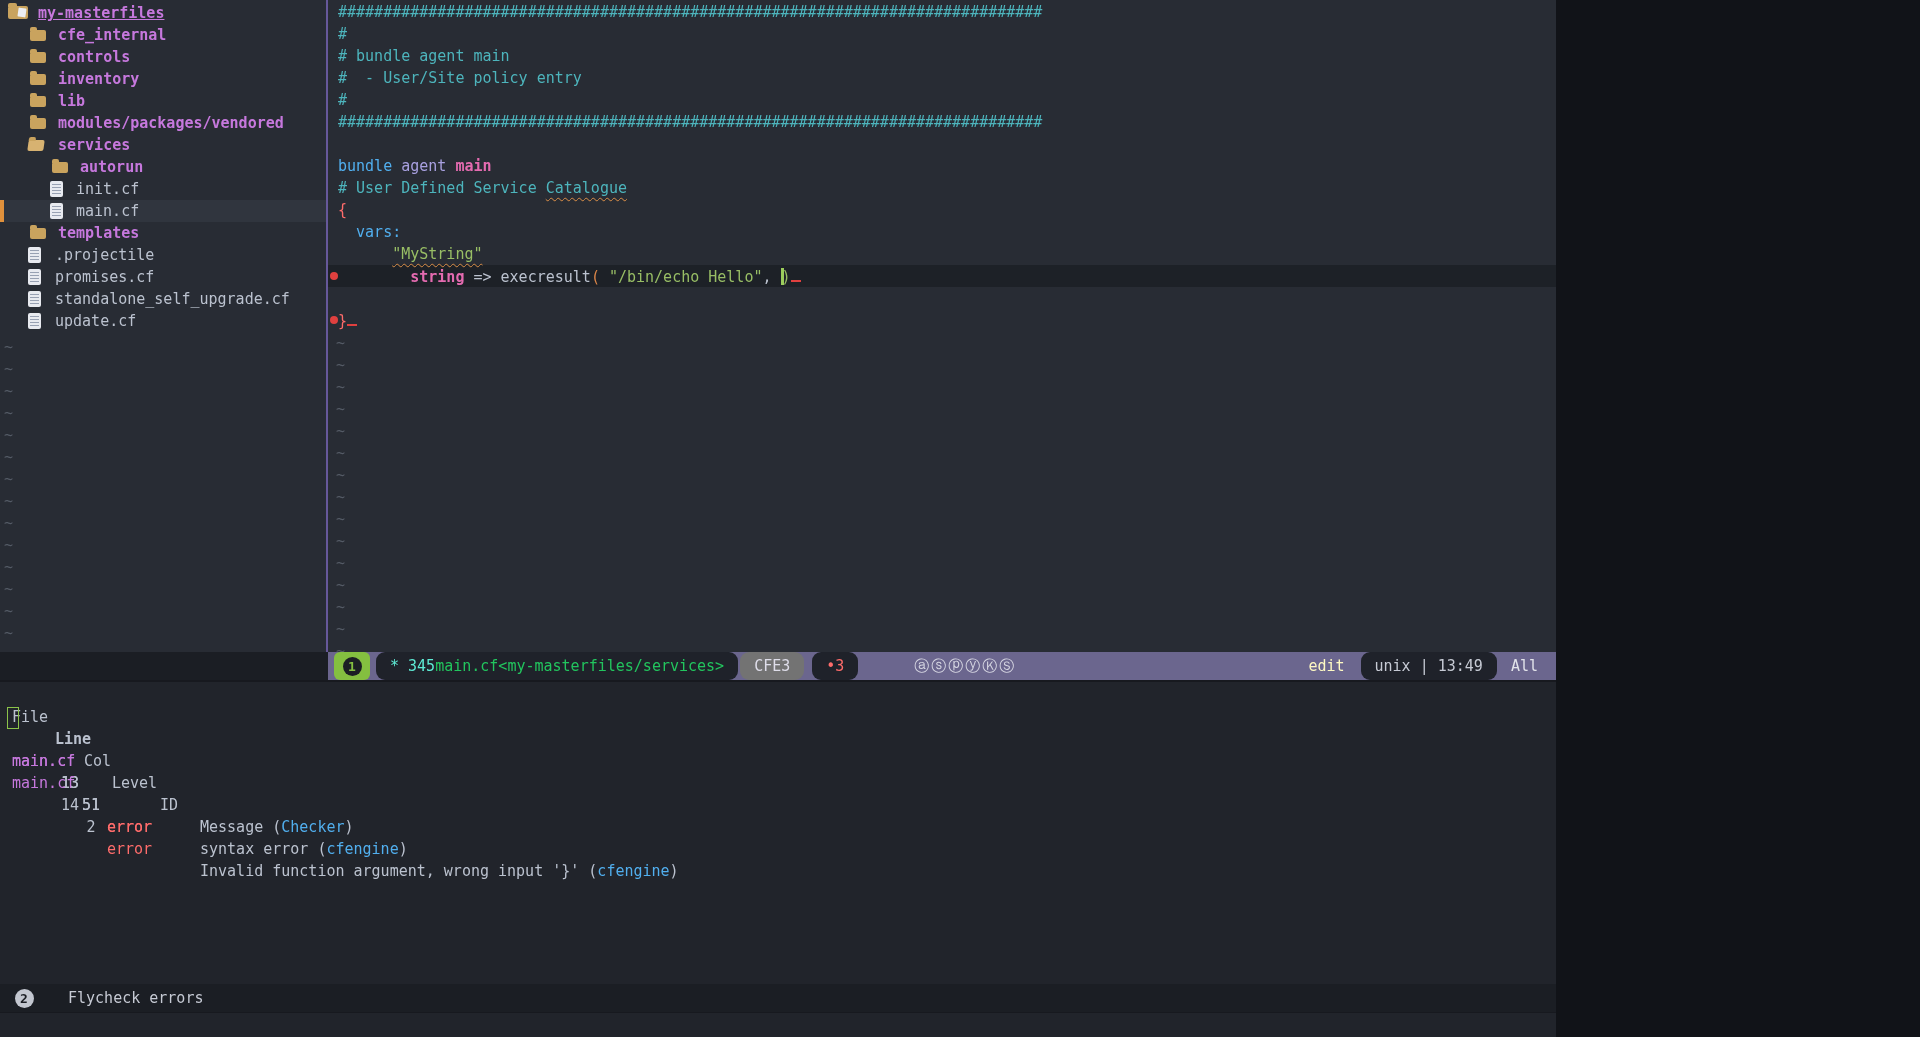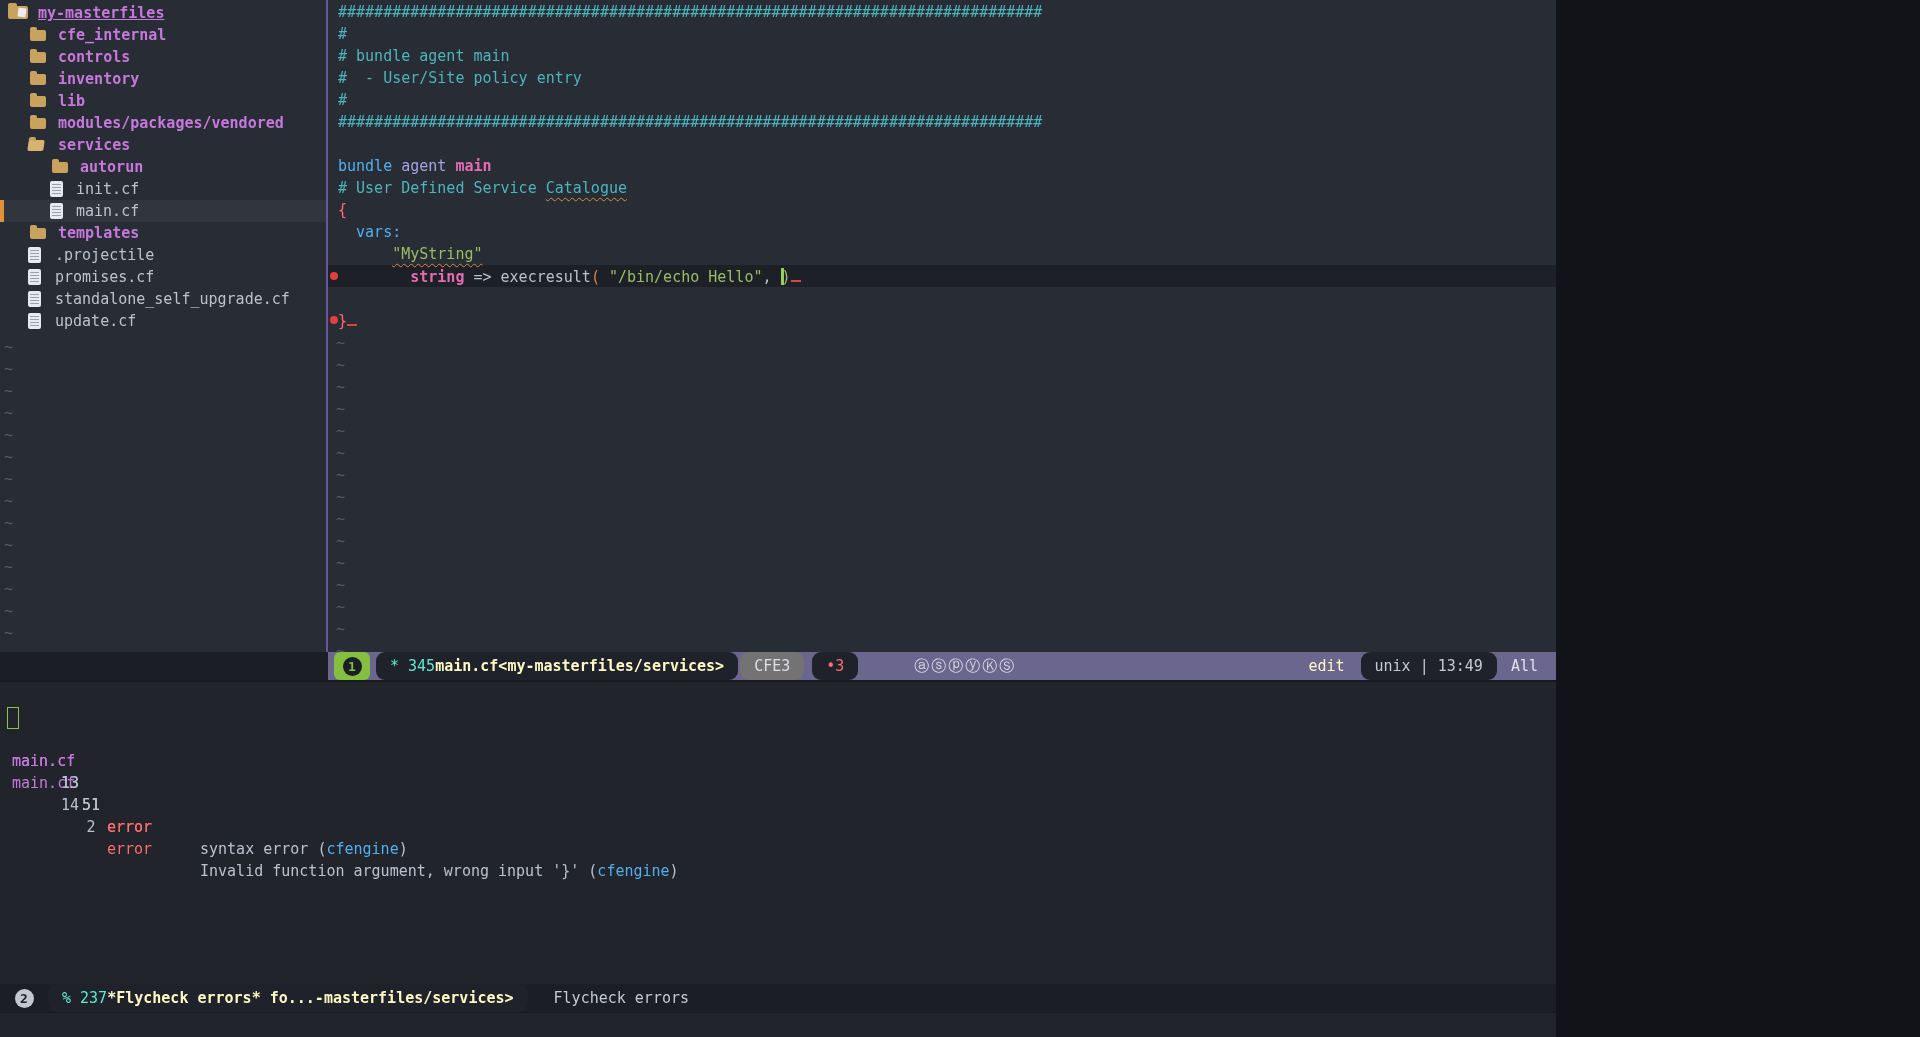--- a/index.html
+++ b/index.html
@@ -50,21 +50,21 @@
   .ml-tree{left:0;top:652px;width:328px;background:#1b1e24;}
   .ml-main{left:328px;top:652px;right:0;background:#6b668e;}
   .ml-bottom{left:0;top:984px;width:1920px;background:#1b1e24;}
   .chip{height:28px;border-radius:9px;display:flex;align-items:center;padding:0 14px;box-sizing:border-box;}
   .chip-dark{background:#1f222a;}
   .chip-dark2{background:#262b33;}
   .winum-green{width:36px;height:28px;border-radius:6px;background:#84bf40;display:flex;align-items:center;justify-content:center;padding:0;}
   .winum-green .num{width:19px;height:19px;border-radius:50%;background:#1b1e24;color:#84bf40;font-size:13px;font-weight:bold;display:flex;align-items:center;justify-content:center;}
   .winum-gray{width:36px;height:28px;display:flex;align-items:center;justify-content:center;}
   .winum-gray .num{width:19px;height:19px;border-radius:50%;background:#c3c7d0;color:#1b1e24;font-size:13px;font-weight:bold;display:flex;align-items:center;justify-content:center;}
-  .bufname{color:#fef9c3;font-weight:bold;}
+  .bufname{color:#22c55e;font-weight:normal;}
   .mlgray{color:#5eead4;}
   .mlfg{color:#c6cad4;}
   
   .frow{position:absolute;left:0;width:1920px;height:22px;line-height:22px;white-space:pre;}
   .fc-file{position:absolute;left:12px;color:#c678dd;}
   .fc-line{position:absolute;left:47px;width:32px;text-align:right;}
   .fc-col{position:absolute;left:80px;width:22px;text-align:center;}
   .fc-level{position:absolute;left:107px;color:#ff6c6b;}
   .fc-id{position:absolute;left:160px;}
   .fc-msg{position:absolute;left:200px;}
@@ -220,20 +220,28 @@
     <span style="color:#fef9c3;margin-right:16px">edit</span>
     <div class="chip chip-dark mlfg">
         <span>unix | 13:49</span>
       </div>
     <span style="color:#e2e3ea;margin:0 18px 0 14px">All</span>
   </div>
 
   <div class="gap"></div>
 
   <div class="win-fly">
+    <div class="frow fc-hd" style="top:2px">
+      <span class="fc-file" style="color:#bbc2cf">File</span>
+      <span class="fc-hd-line">Line</span>
+      <span class="fc-hd-col">Col</span>
+      <span class="fc-hd-level">Level</span>
+      <span class="fc-id">ID</span>
+      <span class="fc-msg"><span>Message (</span><span class="c-blue">Checker</span><span>)</span></span>
+    </div>
     <div class="frow" style="top:24px">
       <span class="hollow-cursor"></span>
       <span class="fc-file">main.cf</span>
       <span class="fc-line">13</span>
       <span class="fc-col">51</span>
       <span class="fc-level">error</span>
       <span class="fc-msg"><span>syntax error (</span><span class="c-blue">cfengine</span><span>)</span></span>
     </div>
     <div class="frow" style="top:46px">
       <span class="fc-file">main.cf</span>
@@ -247,24 +255,20 @@
       <span class="fc-col">2</span>
       <span class="fc-level">error</span>
       <span class="fc-msg"><span>Invalid function argument, wrong input '}' (</span><span class="c-blue">cfengine</span><span>)</span></span>
     </div>
   </div>
 
   <div class="ml ml-bottom">
     <div class="winum-gray" style="margin-left:6px">
         <span class="num">2</span>
       </div>
-    <div class="chip chip-dark" style="margin-left:6px">
-        <span class="mlgray">% 237 </span>
-        <span class="bufname">*Flycheck errors* fo...-masterfiles/services&gt;</span>
-      </div>
     <span class="mlfg" style="margin-left:26px">Flycheck errors</span>
     <div style="flex:1"></div>
     <span style="color:#eab308;margin-right:16px">popb#</span>
     <div class="chip chip-dark2 mlfg">
         <span>utf-8 | 1: 0</span>
       </div>
     <span style="color:#e2e3ea;margin:0 18px 0 14px">All</span>
   </div>
 
   <div class="echo">

